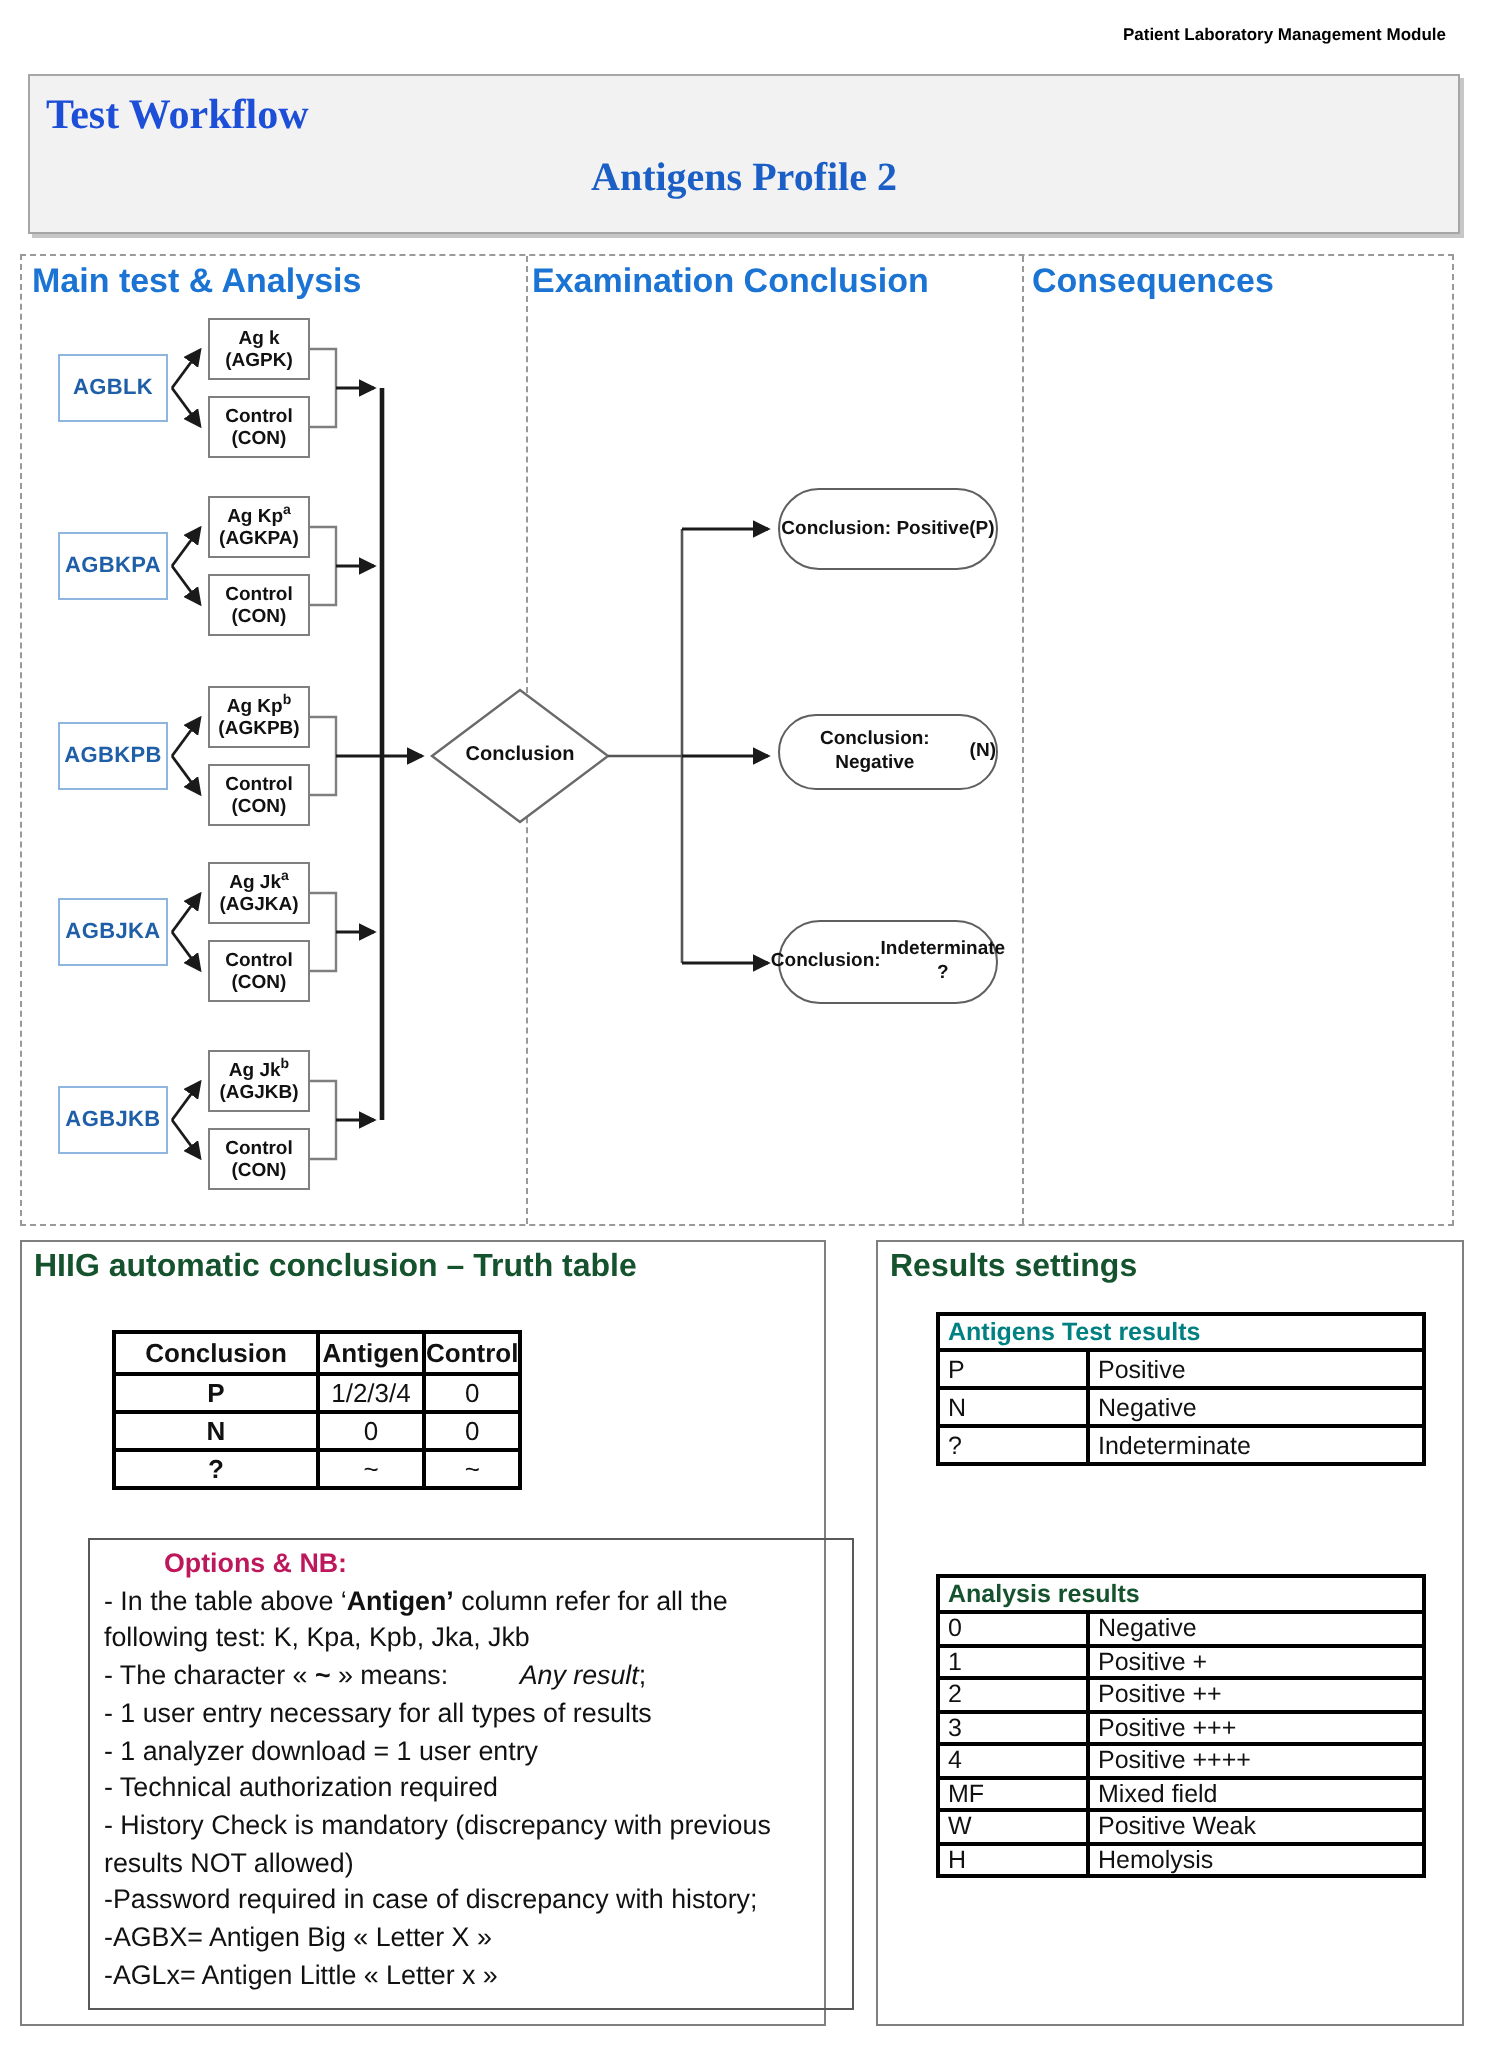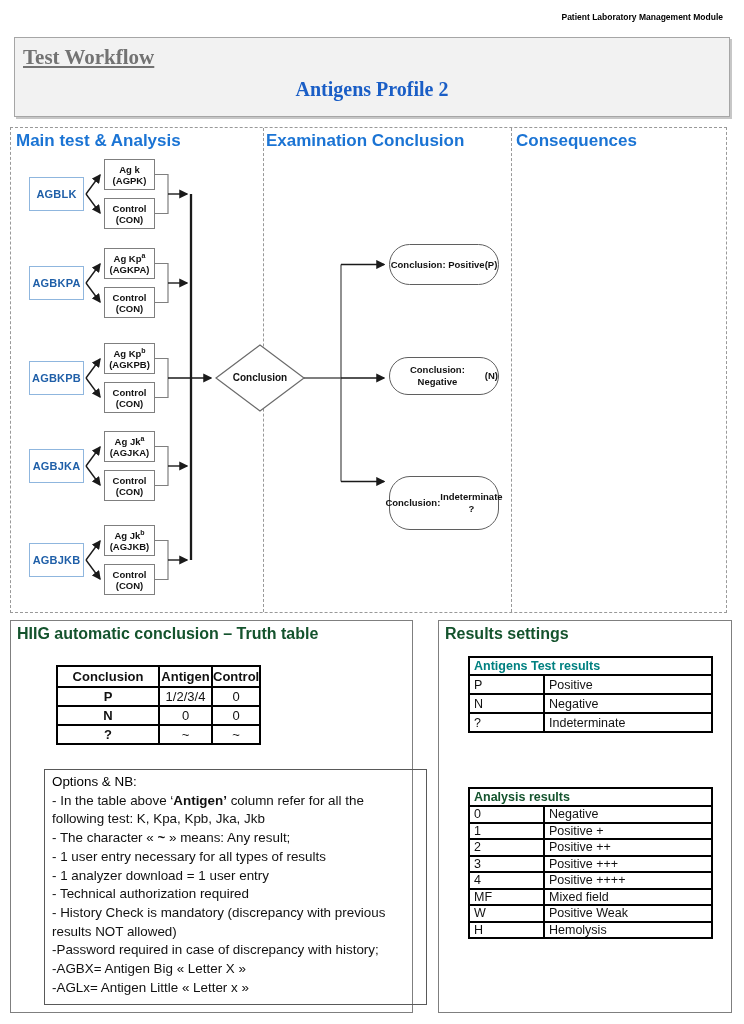--- a/index.html
+++ b/index.html
@@ -4,21 +4,21 @@
 <style>
   html,body{margin:0;padding:0;background:#fff;}
   .page{position:relative;width:744px;height:1024px;background:#fff;overflow:hidden;
         font-family:"Liberation Sans",sans-serif;color:#111;}
 
   
   .module-label{position:absolute;top:12px;right:21px;font-size:8.5px;font-weight:bold;color:#000;}
   .header-box{position:absolute;left:14px;top:37px;width:716px;height:80px;background:#f2f2f2;
               border:1px solid #a6a6a6;box-shadow:2px 2px 0 rgba(0,0,0,.22);box-sizing:border-box;}
   .doc-title{position:absolute;left:8px;top:7px;font-family:"Liberation Serif",serif;
-             font-weight:bold;font-size:21px;color:#737373;text-decoration:underline;}
+             font-weight:bold;font-size:21px;color:#1d4ed8;}
   .doc-subtitle{position:absolute;left:0;top:40px;width:100%;text-align:center;
                 font-family:"Liberation Serif",serif;font-weight:bold;font-size:20px;color:#1a5ec6;}
 
   
   .flow-area{position:absolute;left:10px;top:127px;width:717px;height:486px;
              border:1px dashed #999;box-sizing:border-box;}
   .col-divider{position:absolute;top:0;width:0;height:484px;border-left:1px dashed #999;}
   .divider-1{left:252px;} .divider-2{left:500px;}
   .col-head{position:absolute;top:3px;font-size:17px;font-weight:bold;color:#1b74d4;white-space:nowrap;}
   .col-head-1{left:5px;} .col-head-2{left:255px;} .col-head-3{left:505px;}
@@ -36,43 +36,43 @@
   .tnode sup{font-size:7px;line-height:0;vertical-align:4px;}
   .t1{top:31px}.t2{top:120px}.t3{top:215px}.t4{top:303px}.t5{top:397px}
   .c1{top:70px}.c2{top:159px}.c3{top:254px}.c4{top:342px}.c5{top:436px}
 
   .diamond-label{position:absolute;left:205px;top:244px;width:88px;text-align:center;
                  font-weight:bold;font-size:10px;color:#111;}
 
   .stadium{position:absolute;left:378px;width:110px;border:1.3px solid #5f5f5f;border-radius:21px;
            background:#fff;display:flex;flex-direction:row;align-items:center;justify-content:center;
            font-weight:bold;font-size:9.5px;line-height:12px;text-align:center;box-sizing:border-box;}
-  .out1{top:116px;height:41px}.out2{top:229px;height:38px}.out3{top:348px;height:54px}
+  .out1{top:116px;height:41px}.out2{top:229px;height:38px}.out3{top:332px;height:42px}
 
   
   .hiig-box{position:absolute;left:10px;top:620px;width:403px;height:393px;
             border:1px solid #7f7f7f;box-sizing:border-box;}
   .results-box{position:absolute;left:438px;top:620px;width:294px;height:393px;
                border:1px solid #7f7f7f;box-sizing:border-box;}
   .section-title{position:absolute;left:6px;top:4px;font-size:16px;font-weight:bold;
                  color:#14532d;white-space:nowrap;}
 
   table{border-collapse:collapse;}
   .truth-table{position:absolute;left:45px;top:44px;table-layout:fixed;}
   .truth-table th,.truth-table td{border:2px solid #000;text-align:center;padding:0;
                                   font-size:13px;background:#fff;}
   .truth-table th{height:19px;font-weight:bold;}
   .truth-table td{height:17px;}
   .truth-table td.rowhead{font-weight:bold;}
   .tt-c1{width:102px}.tt-c2{width:53px}.tt-c3{width:47px}
 
   .options-box{position:absolute;left:33px;top:148px;width:383px;height:236px;border:1px solid #595959;
                box-sizing:border-box;padding:3px 7px;font-size:13.4px;line-height:18.7px;}
-  .options-title{color:#000000;font-weight:normal;}
-  .b{font-weight:bold;} .i{}
+  .options-title{color:#be185d;font-weight:bold;margin-left:30px;}
+  .b{font-weight:bold;} .i{font-style:italic;margin-left:32px;}
 
   .rs-table{position:absolute;left:29px;table-layout:fixed;width:243px;}
   .rs-table th,.rs-table td{border:2px solid #000;text-align:left;padding:0 0 0 4px;
                             font-size:12.5px;background:#fff;vertical-align:middle;}
   .rs-c1{width:75px}.rs-c2{width:168px}
   .antigens-table{top:35px;}
   .antigens-table th{height:16px;color:#008080;font-weight:bold;}
   .antigens-table td{height:17px;}
   .analysis-table{top:166px;}
   .analysis-table th{height:16px;color:#14532d;font-weight:bold;}

